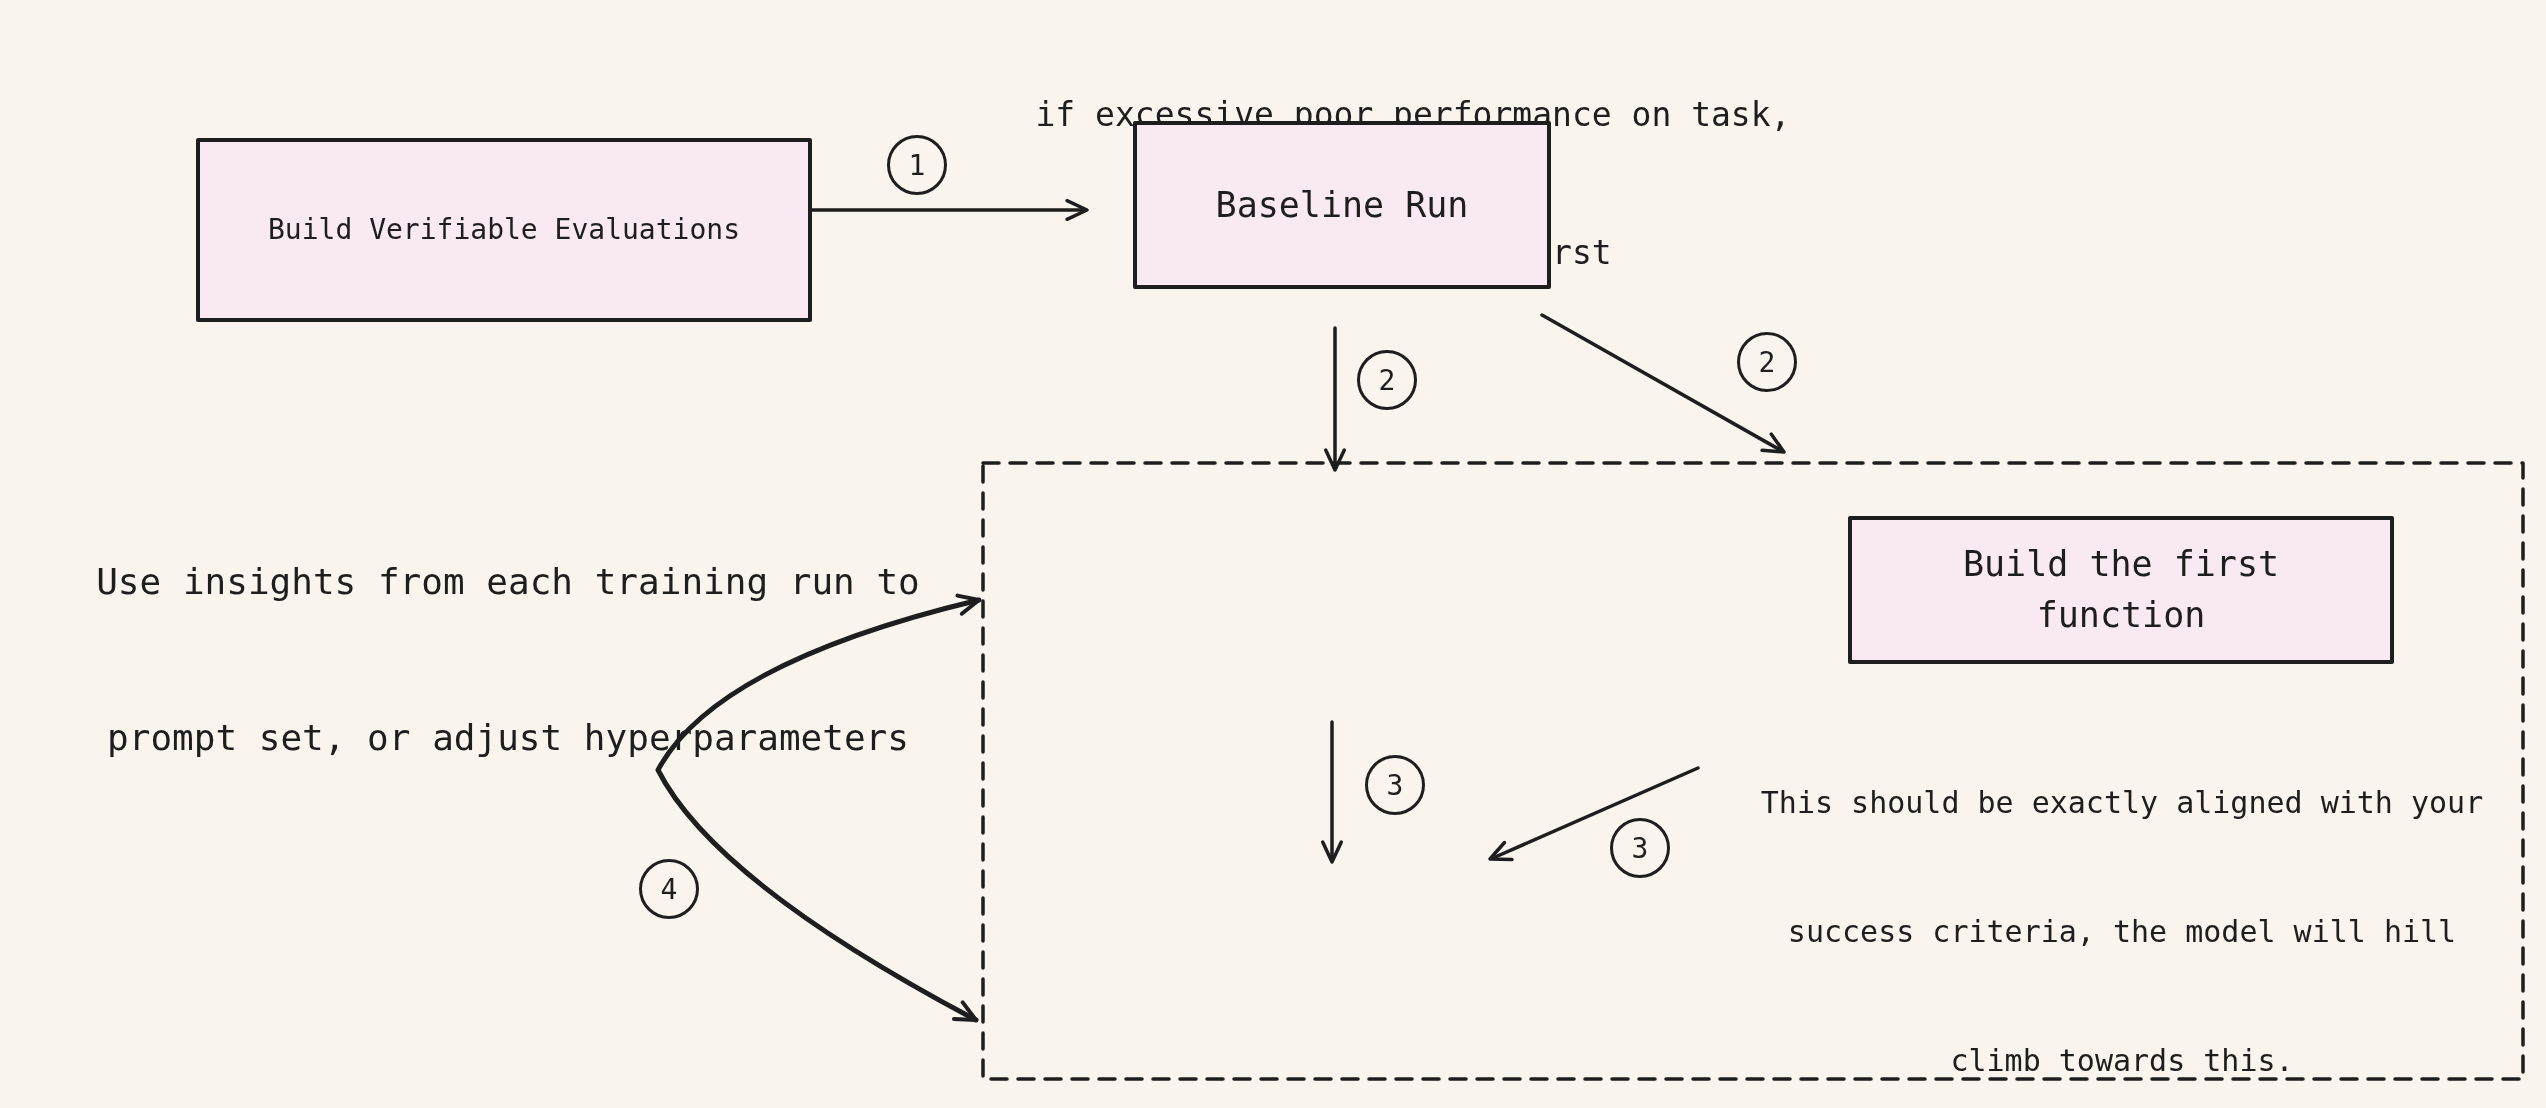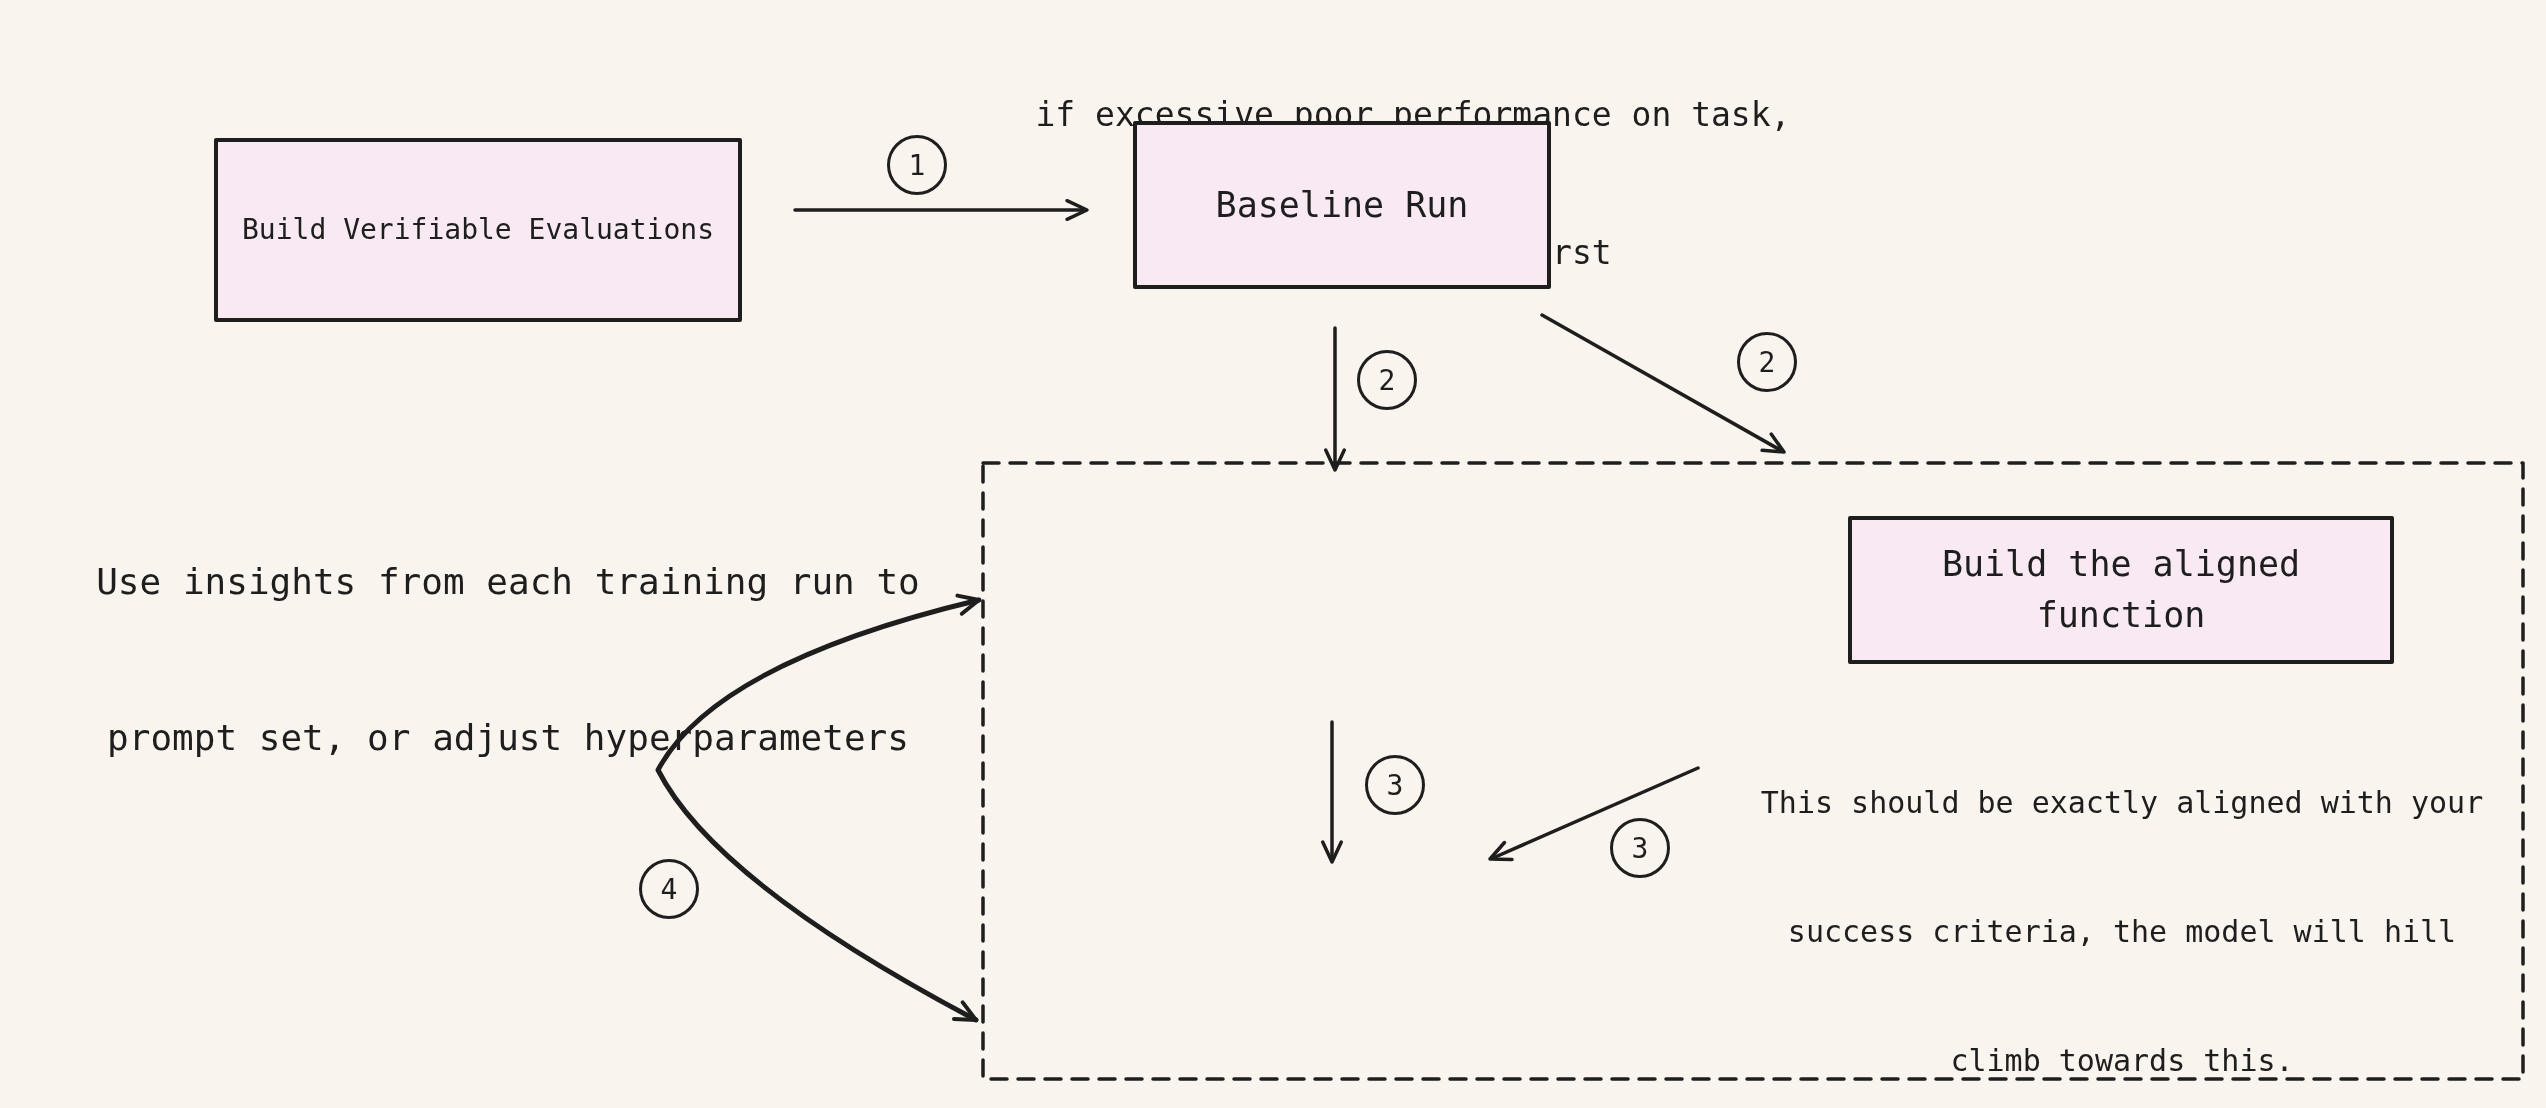--- a/index.html
+++ b/index.html
@@ -111,31 +111,31 @@
     <span class="line">Use insights from each training run to</span>
     <span class="line">prompt set, or adjust hyperparameters</span>
   </div>
 
   <div class="annotation" style="left:1672px; top:695px; width:900px; font-size:30px; line-height:43px;">
     <span class="line">This should be exactly aligned with your</span>
     <span class="line">success criteria, the model will hill</span>
     <span class="line">climb towards this.</span>
   </div>
 
-  <div class="node small-title" style="left:196px; top:138px; width:528px; height:184px;margin-left:18px;">
+  <div class="node small-title" style="left:196px; top:138px; width:616px; height:184px;">
     <span>Build Verifiable Evaluations</span>
   </div>
 
   <div class="node" style="left:1133px; top:121px; width:418px; height:168px;">
     <span>Baseline Run</span>
   </div>
 
 
   <div class="node" style="left:1848px; top:516px; width:546px; height:148px; padding:0 55px;">
-    <span>Build the aligned function</span>
+    <span>Build the first function</span>
   </div>
 
 
   <div class="badge" style="left:887px; top:135px;">
     <span>1</span>
   </div>
 
   <div class="badge" style="left:1357px; top:350px;">
     <span>2</span>
   </div>

